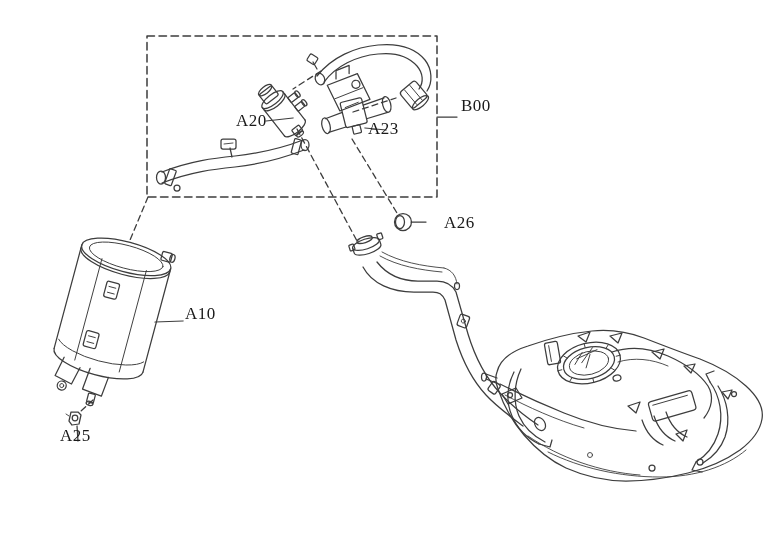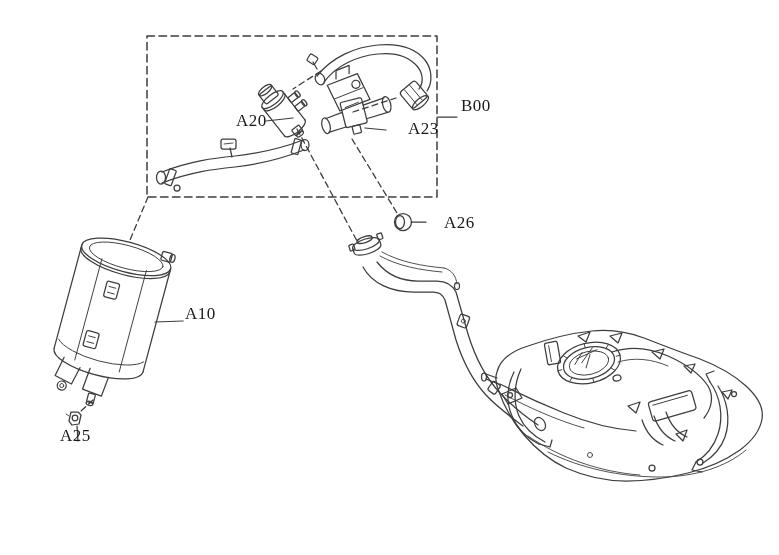--- a/index.html
+++ b/index.html
@@ -234,18 +234,18 @@
       <path d="M266,121 L293,118"></path>
       <path d="M365,128 L386,130"></path>
       <path d="M437,117 L457,117"></path>
       <path d="M411,222 L426,222"></path>
       <path d="M155,322 L183,321"></path>
       <path d="M77,426 L78,441"></path>
     </g>
   </svg>
 
   <span class="callout" style="left:236px;top:112px">A20</span>
-  <span class="callout" style="left:408px;top:120px">A23</span>
+  <span class="callout" style="left:368px;top:120px">A23</span>
   <span class="callout" style="left:461px;top:97px">B00</span>
   <span class="callout" style="left:444px;top:214px">A26</span>
   <span class="callout" style="left:185px;top:305px">A10</span>
   <span class="callout" style="left:60px;top:427px">A25</span>
 </div>
 
 </body></html>

